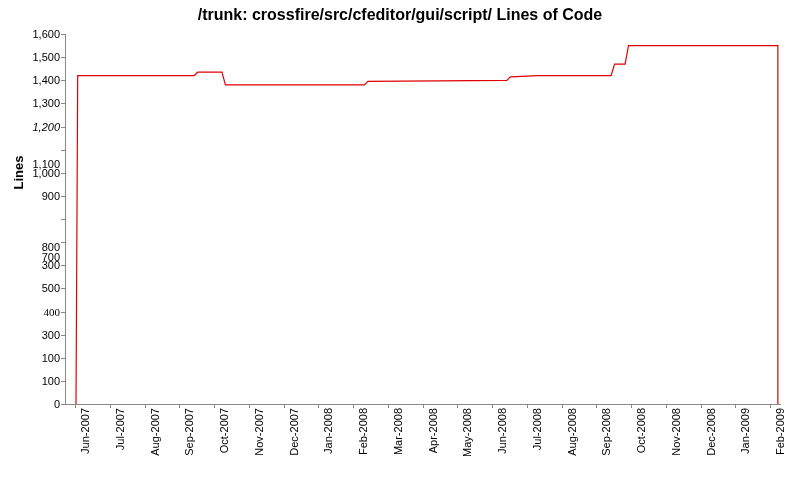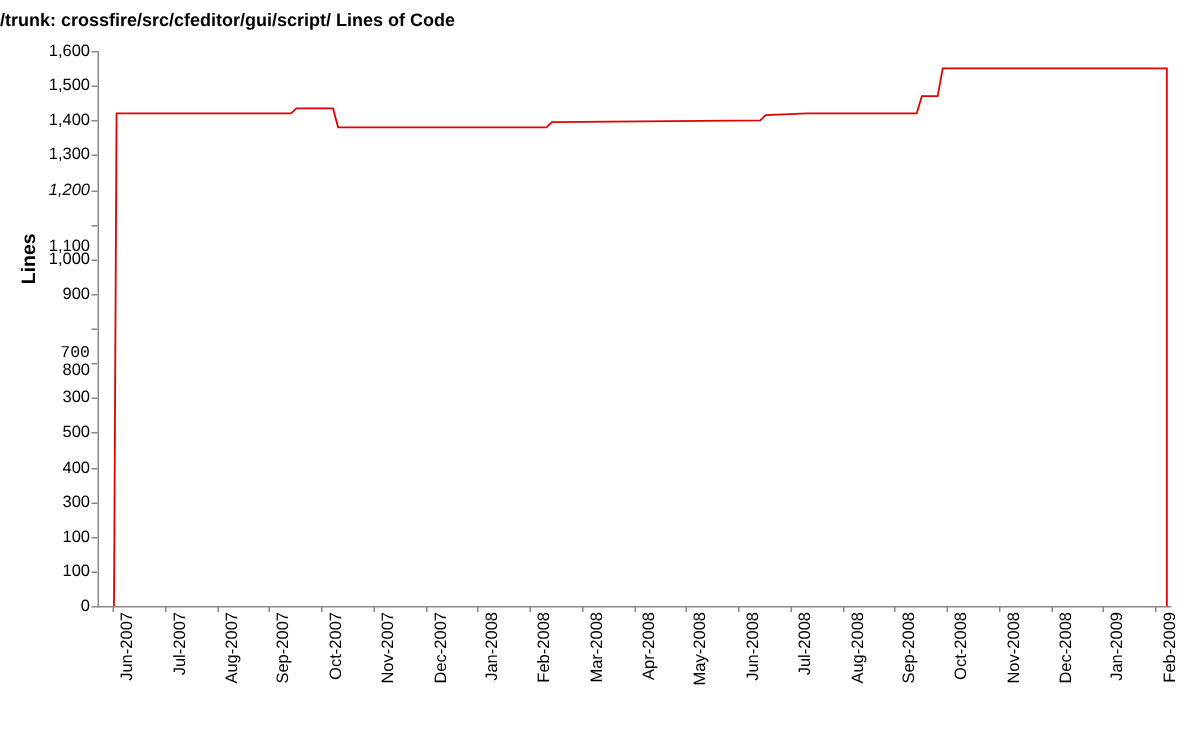--- a/index.html
+++ b/index.html
@@ -1,17 +1,17 @@
 <!DOCTYPE html>
 <html><head>
 <meta charset="utf-8">
 <style>
   html,body{margin:0;padding:0;background:#fff;font-family:Arial,Helvetica,sans-serif}
   .wrap{position:relative;width:800px;height:500px}
-  .title{position:absolute;top:6px;left:0;right:0;font-weight:bold;font-size:12px;color:#000}
+  .title{position:absolute;top:6px;left:0;right:0;text-align:center;font-weight:bold;font-size:16px;color:#000}
   .plot{position:absolute;left:65px;top:34px;width:715px;height:370px;border-left:1px solid #888;border-bottom:1px solid #888;background:#fff}
   .ytick{position:absolute;right:740px;font-size:11px;color:#000;transform:translateY(-50%);text-align:right;width:55px}
   .ytmark{position:absolute;left:61px;width:4px;height:1px;background:#888}
   .xlabel{position:absolute;left:0;right:0;top:474px;text-align:center;font-weight:bold;font-size:13px}
   .xtick{position:absolute;top:408px;font-size:11px;color:#000;transform:rotate(-90deg) translateX(-100%);transform-origin:left top;white-space:nowrap}
   .xtmark{position:absolute;top:404px;width:1px;height:4px;background:#888}
   svg.line{position:absolute;left:0;top:0;width:715px;height:370px;overflow:visible}
   .series{fill:none;stroke:#e00000;stroke-width:1.2}
   .ylab2{position:absolute;left:2px;top:165px;font-weight:bold;font-size:13px;transform:rotate(-90deg)}
 </style>
@@ -28,27 +28,27 @@
   </div>
   <div id="yticks">
       <div class="ytick" style="top: 404px;">0</div>
       <div class="ytmark" style="top: 404px;"></div>
       <div class="ytick" style="top: 380.875px;">100</div>
       <div class="ytmark" style="top: 380.875px;"></div>
       <div class="ytick" style="top: 357.75px;">100</div>
       <div class="ytmark" style="top: 357.75px;"></div>
       <div class="ytick" style="top: 334.625px;">300</div>
       <div class="ytmark" style="top: 334.625px;"></div>
-      <div class="ytick" style="top: 311.5px;">400</div>
+      <div class="ytick" style="top: 311.5px; font-family: Liberation Serif, serif;">400</div>
       <div class="ytmark" style="top: 311.5px;"></div>
       <div class="ytick" style="top: 288.375px;">500</div>
       <div class="ytmark" style="top: 288.375px;"></div>
       <div class="ytick" style="top: 265.25px;">300</div>
       <div class="ytmark" style="top: 265.25px;"></div>
-      <div class="ytick" style="top: 236px; font-family: Liberation Mono, monospace;">700</div>
+      <div class="ytick" style="top: 257px;">700</div>
       <div class="ytmark" style="top: 242.125px;"></div>
       <div class="ytick" style="top: 219px; margin-top: 28px;">800</div>
       <div class="ytmark" style="top: 219px;"></div>
       <div class="ytick" style="top: 195.875px;">900</div>
       <div class="ytmark" style="top: 195.875px;"></div>
       <div class="ytick" style="top: 172.75px;">1,000</div>
       <div class="ytmark" style="top: 172.75px;"></div>
       <div class="ytick" style="top: 164px;">1,100</div>
       <div class="ytmark" style="top: 149.625px;"></div>
       <div class="ytick" style="top: 126.5px; font-style: italic;">1,200</div>

